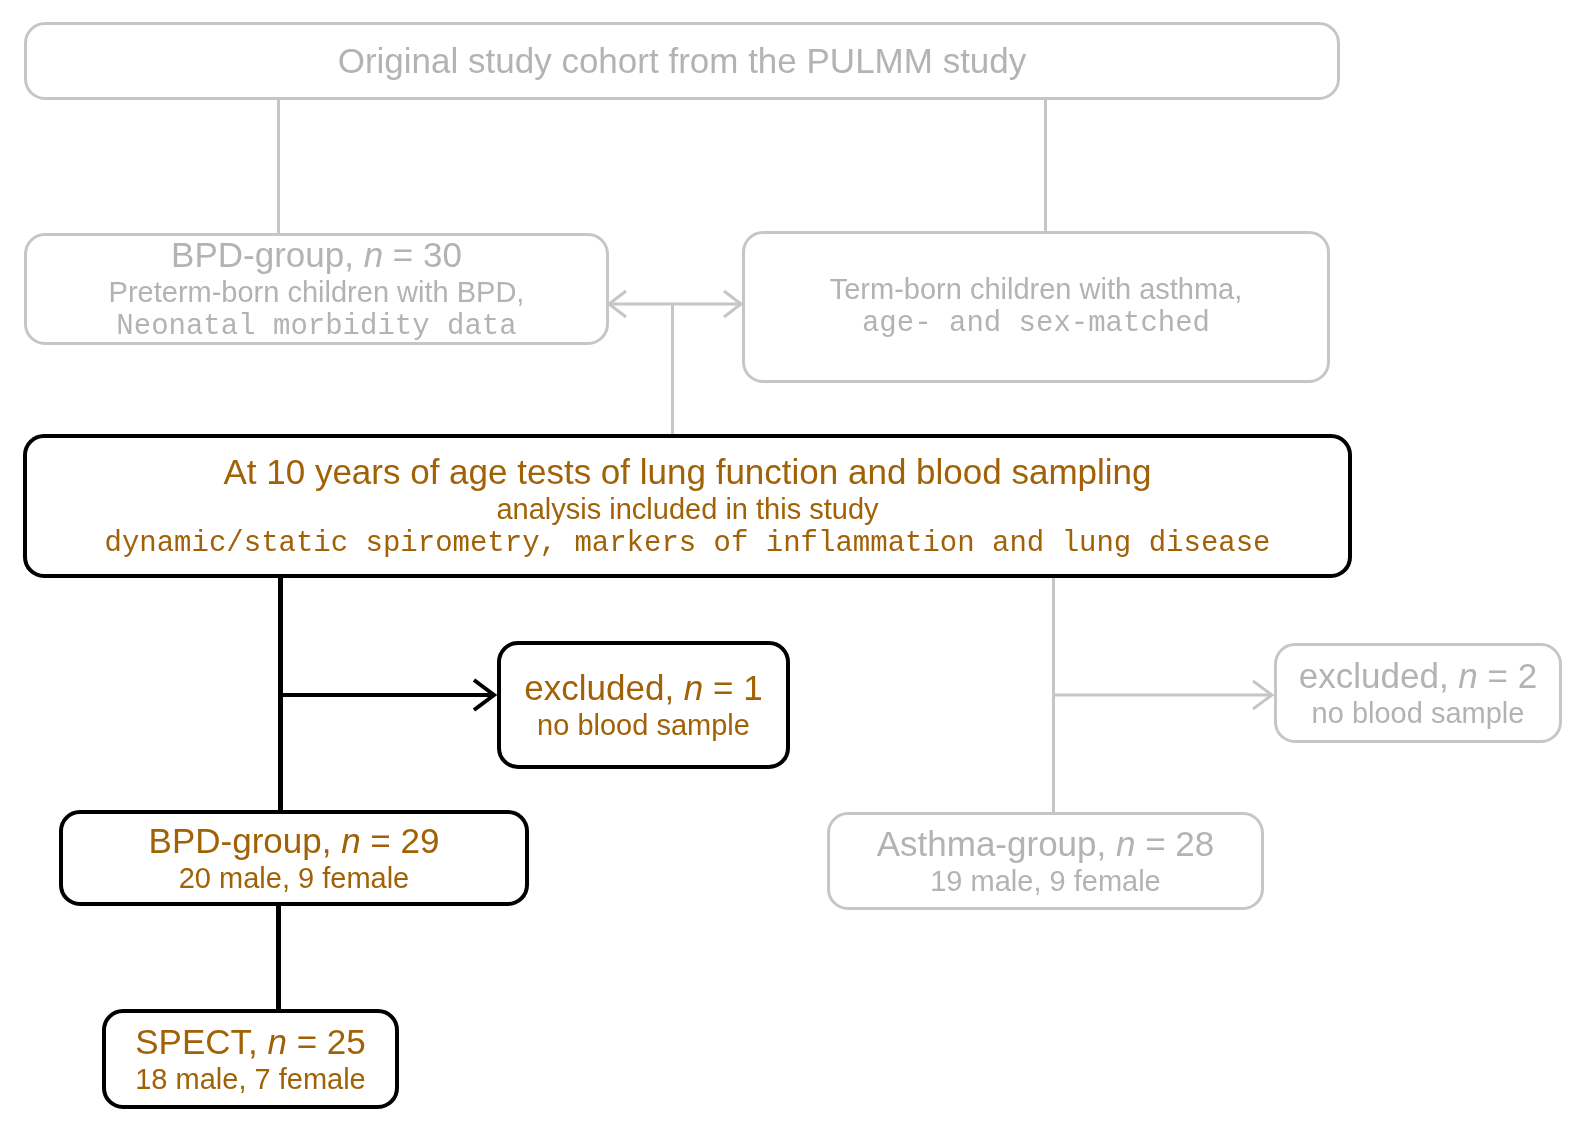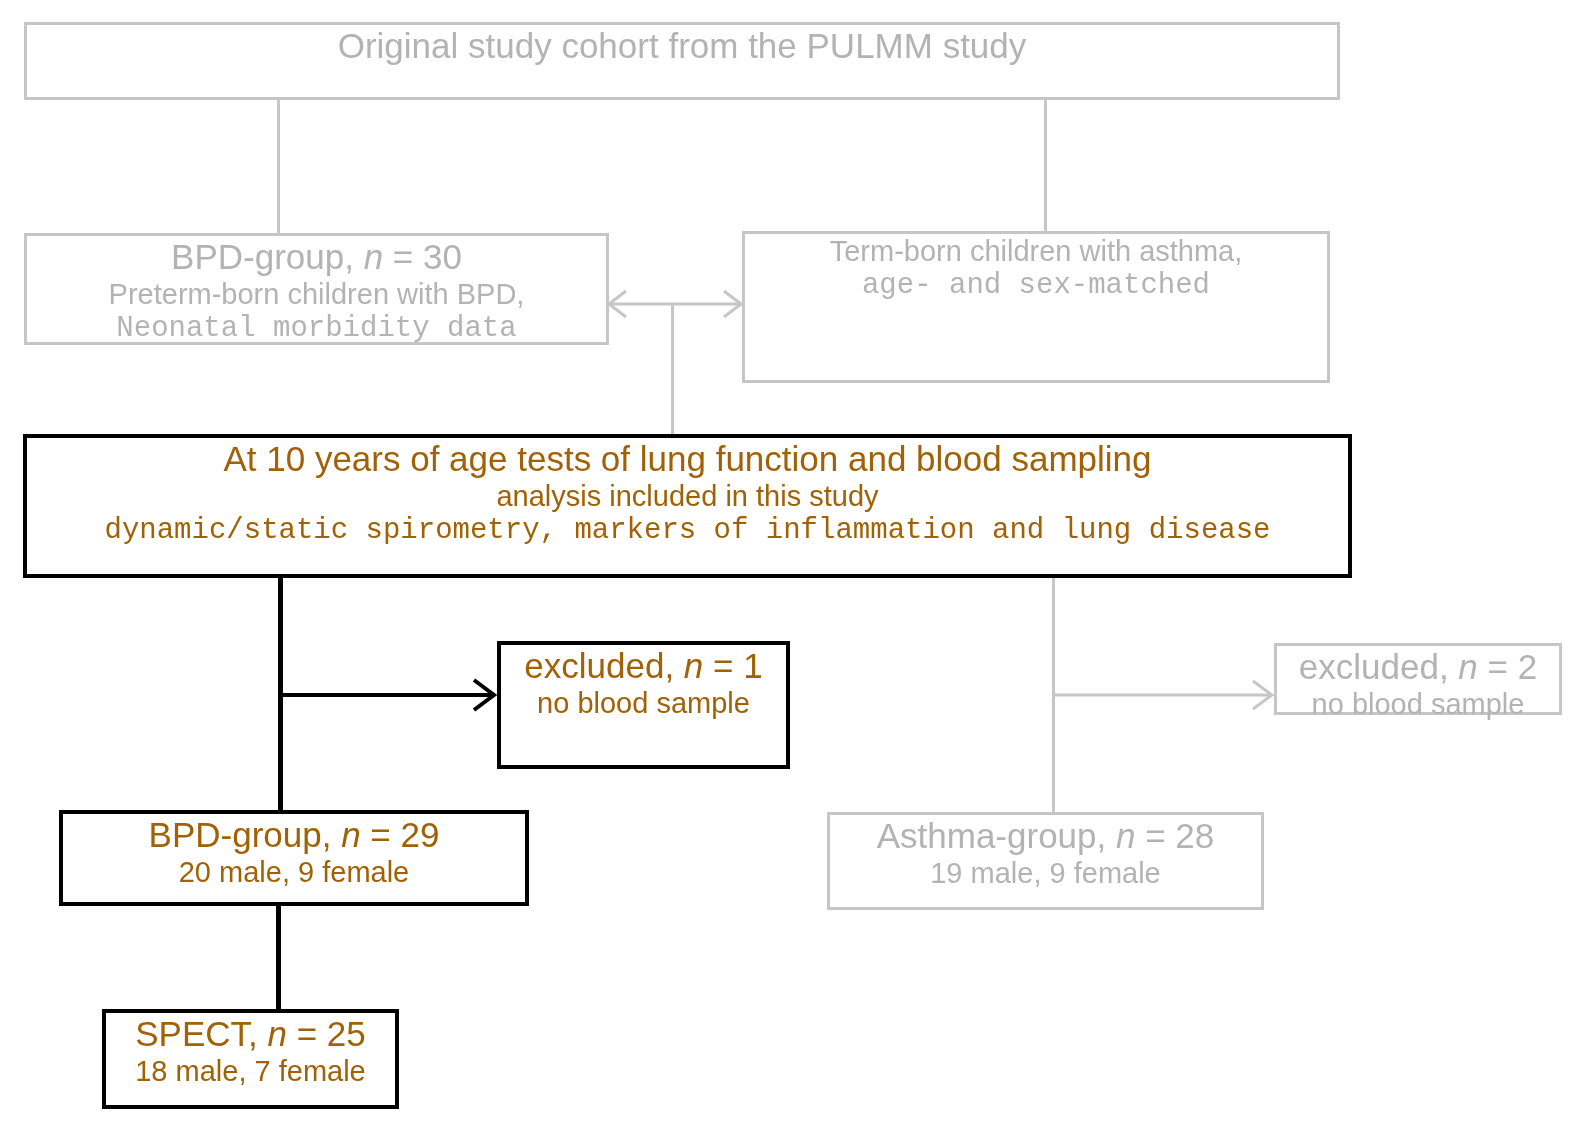--- a/index.html
+++ b/index.html
@@ -19,23 +19,24 @@
   }
 
   
   .box {
     position: absolute;
     box-sizing: border-box;
     background: #ffffff;
     display: flex;
     flex-direction: column;
     align-items: center;
-    justify-content: flex-start;
+    justify-content: center;
     text-align: center;
     z-index: 3;
+    border-radius: 21px;
   }
   .box.dim {
     border: 3px solid #c6c6c6;
     color: #b3b3b3;
   }
   .box.strong {
     border: 4px solid #000000;
     color: #a16207;
   }
 
@@ -128,21 +129,21 @@
     <div class="line3">dynamic/static spirometry, markers of inflammation and lung disease</div>
   </div>
 
   <div class="box strong" style="left:497px; top:641px; width:293px; height:128px;">
     <div class="line1">
       <span>excluded, </span><span class="ital">n</span><span> = 1</span>
     </div>
     <div class="line2">no blood sample</div>
   </div>
 
-  <div class="box dim" style="left:1274px; top:643px; width:288px; height:72px;">
+  <div class="box dim" style="left:1274px; top:643px; width:288px; height:100px;">
     <div class="line1">
       <span>excluded, </span><span class="ital">n</span><span> = 2</span>
     </div>
     <div class="line2">no blood sample</div>
   </div>
 
   <div class="box strong" style="left:59px; top:810px; width:470px; height:96px;">
     <div class="line1">
       <span>BPD-group, </span><span class="ital">n</span><span> = 29</span>
     </div>

